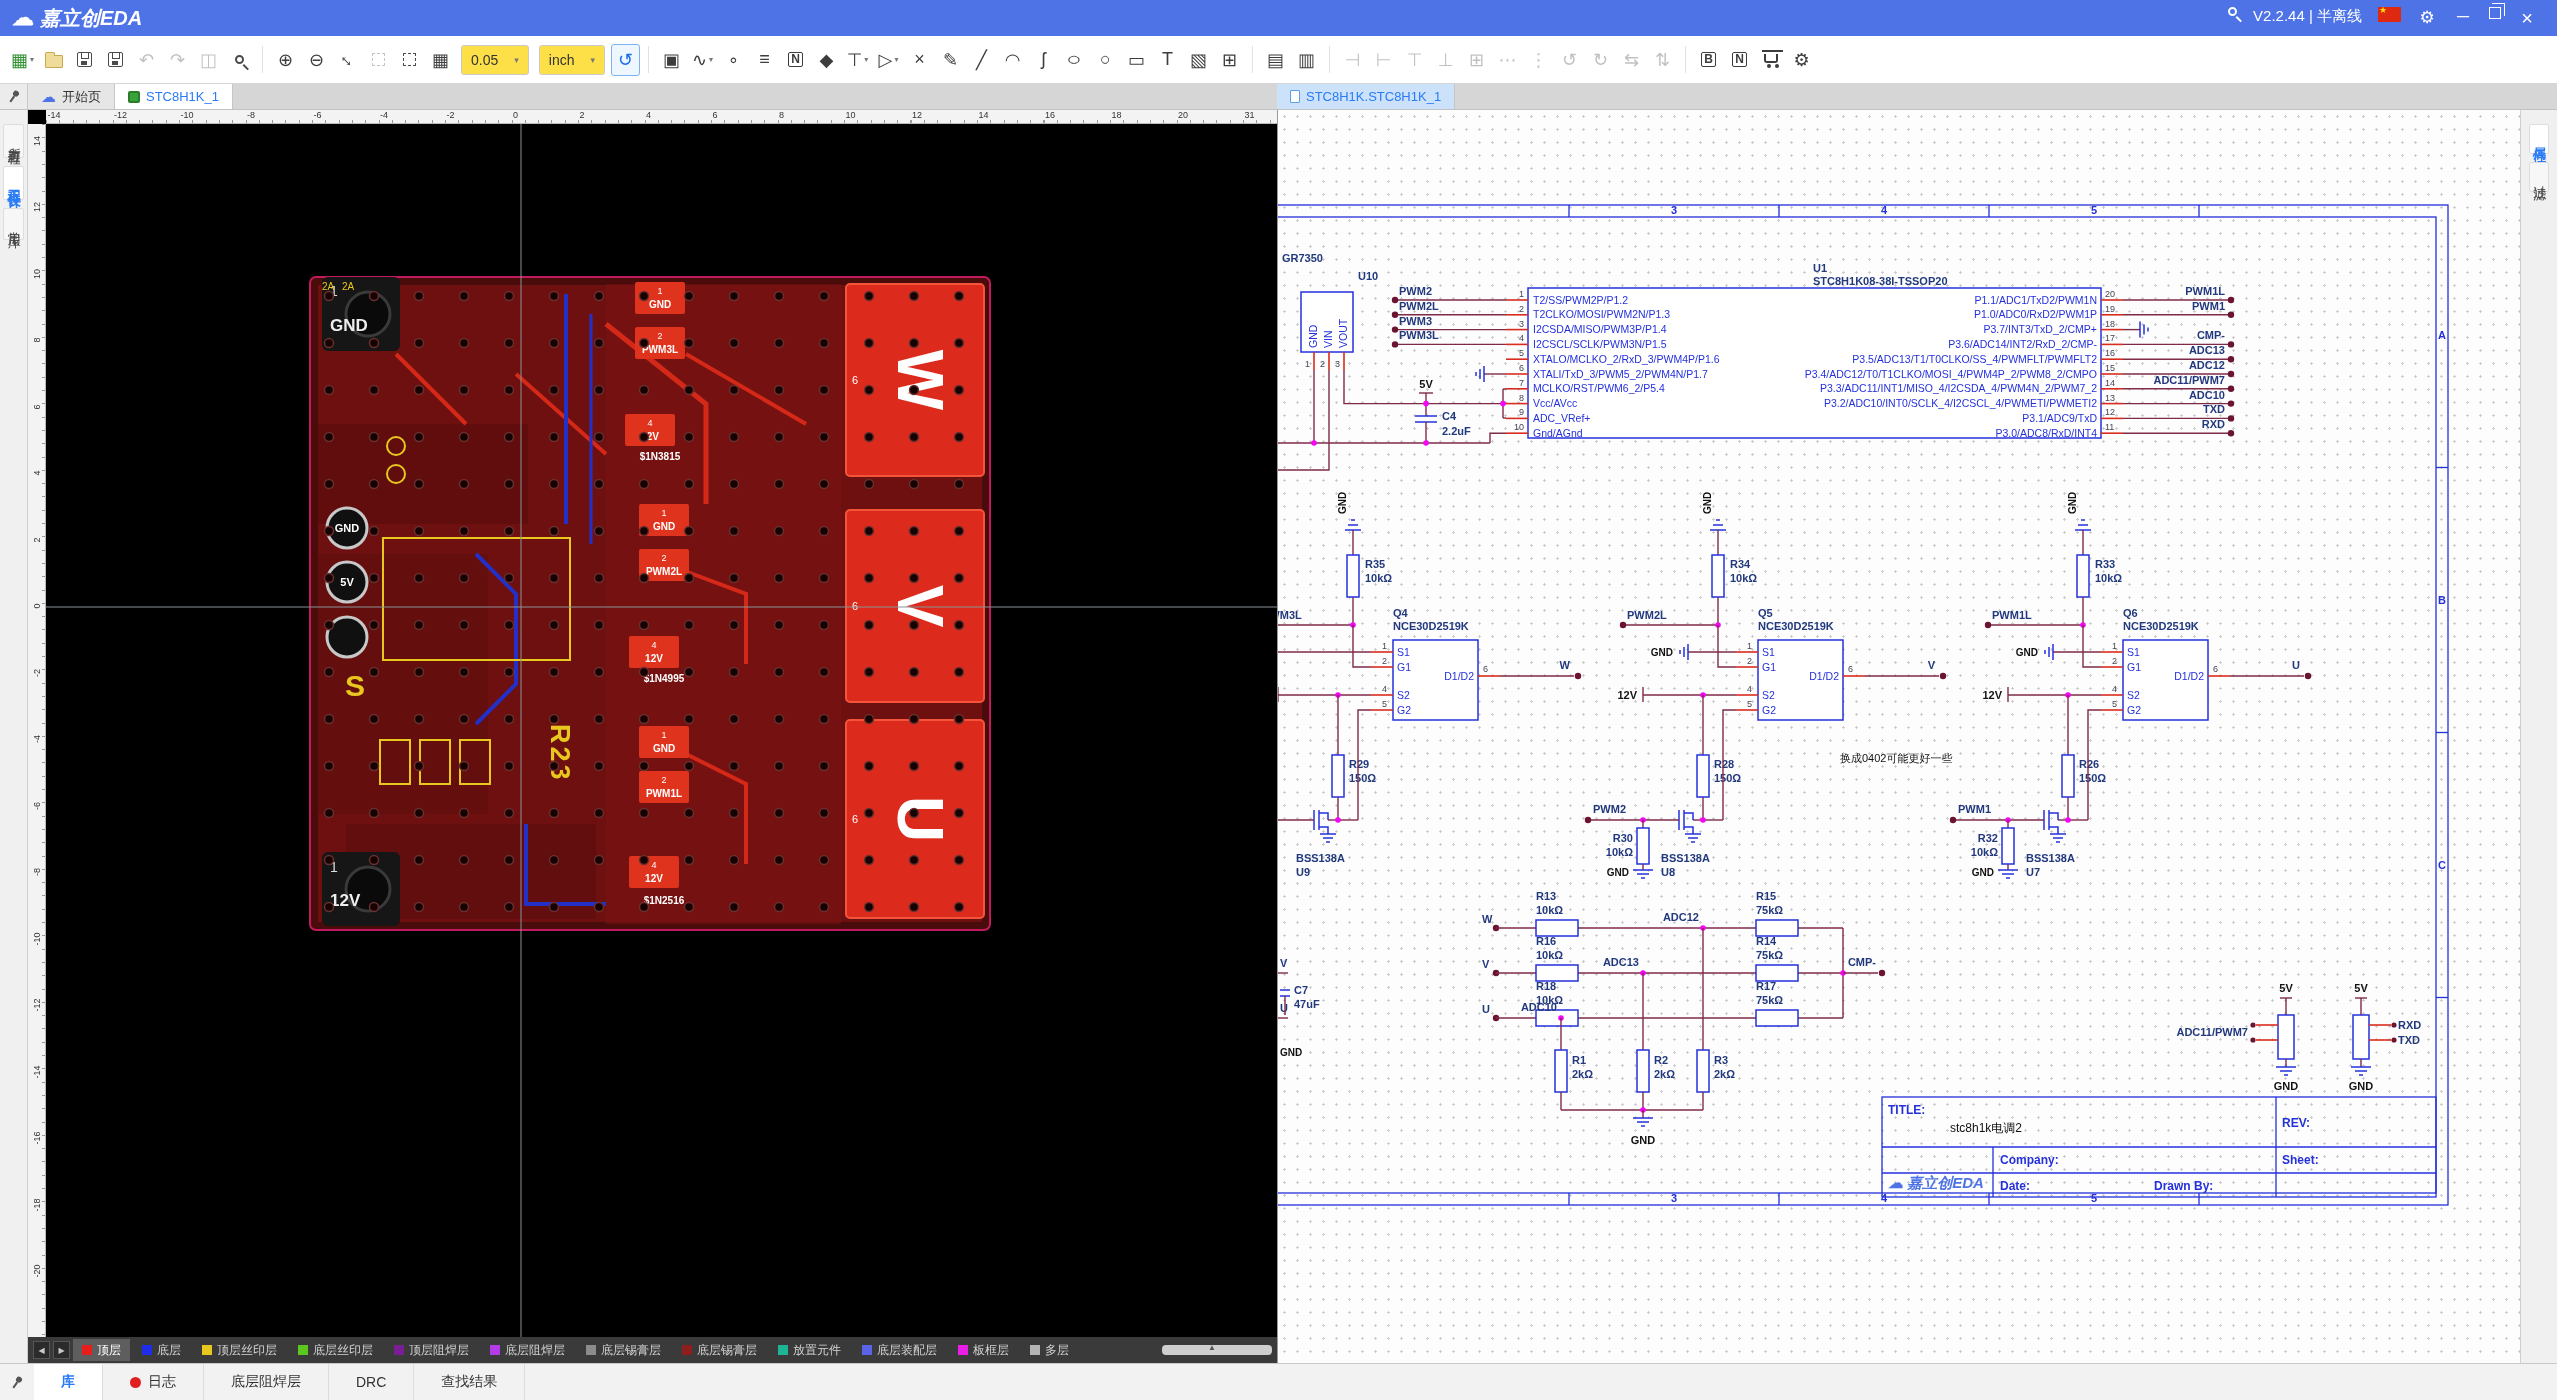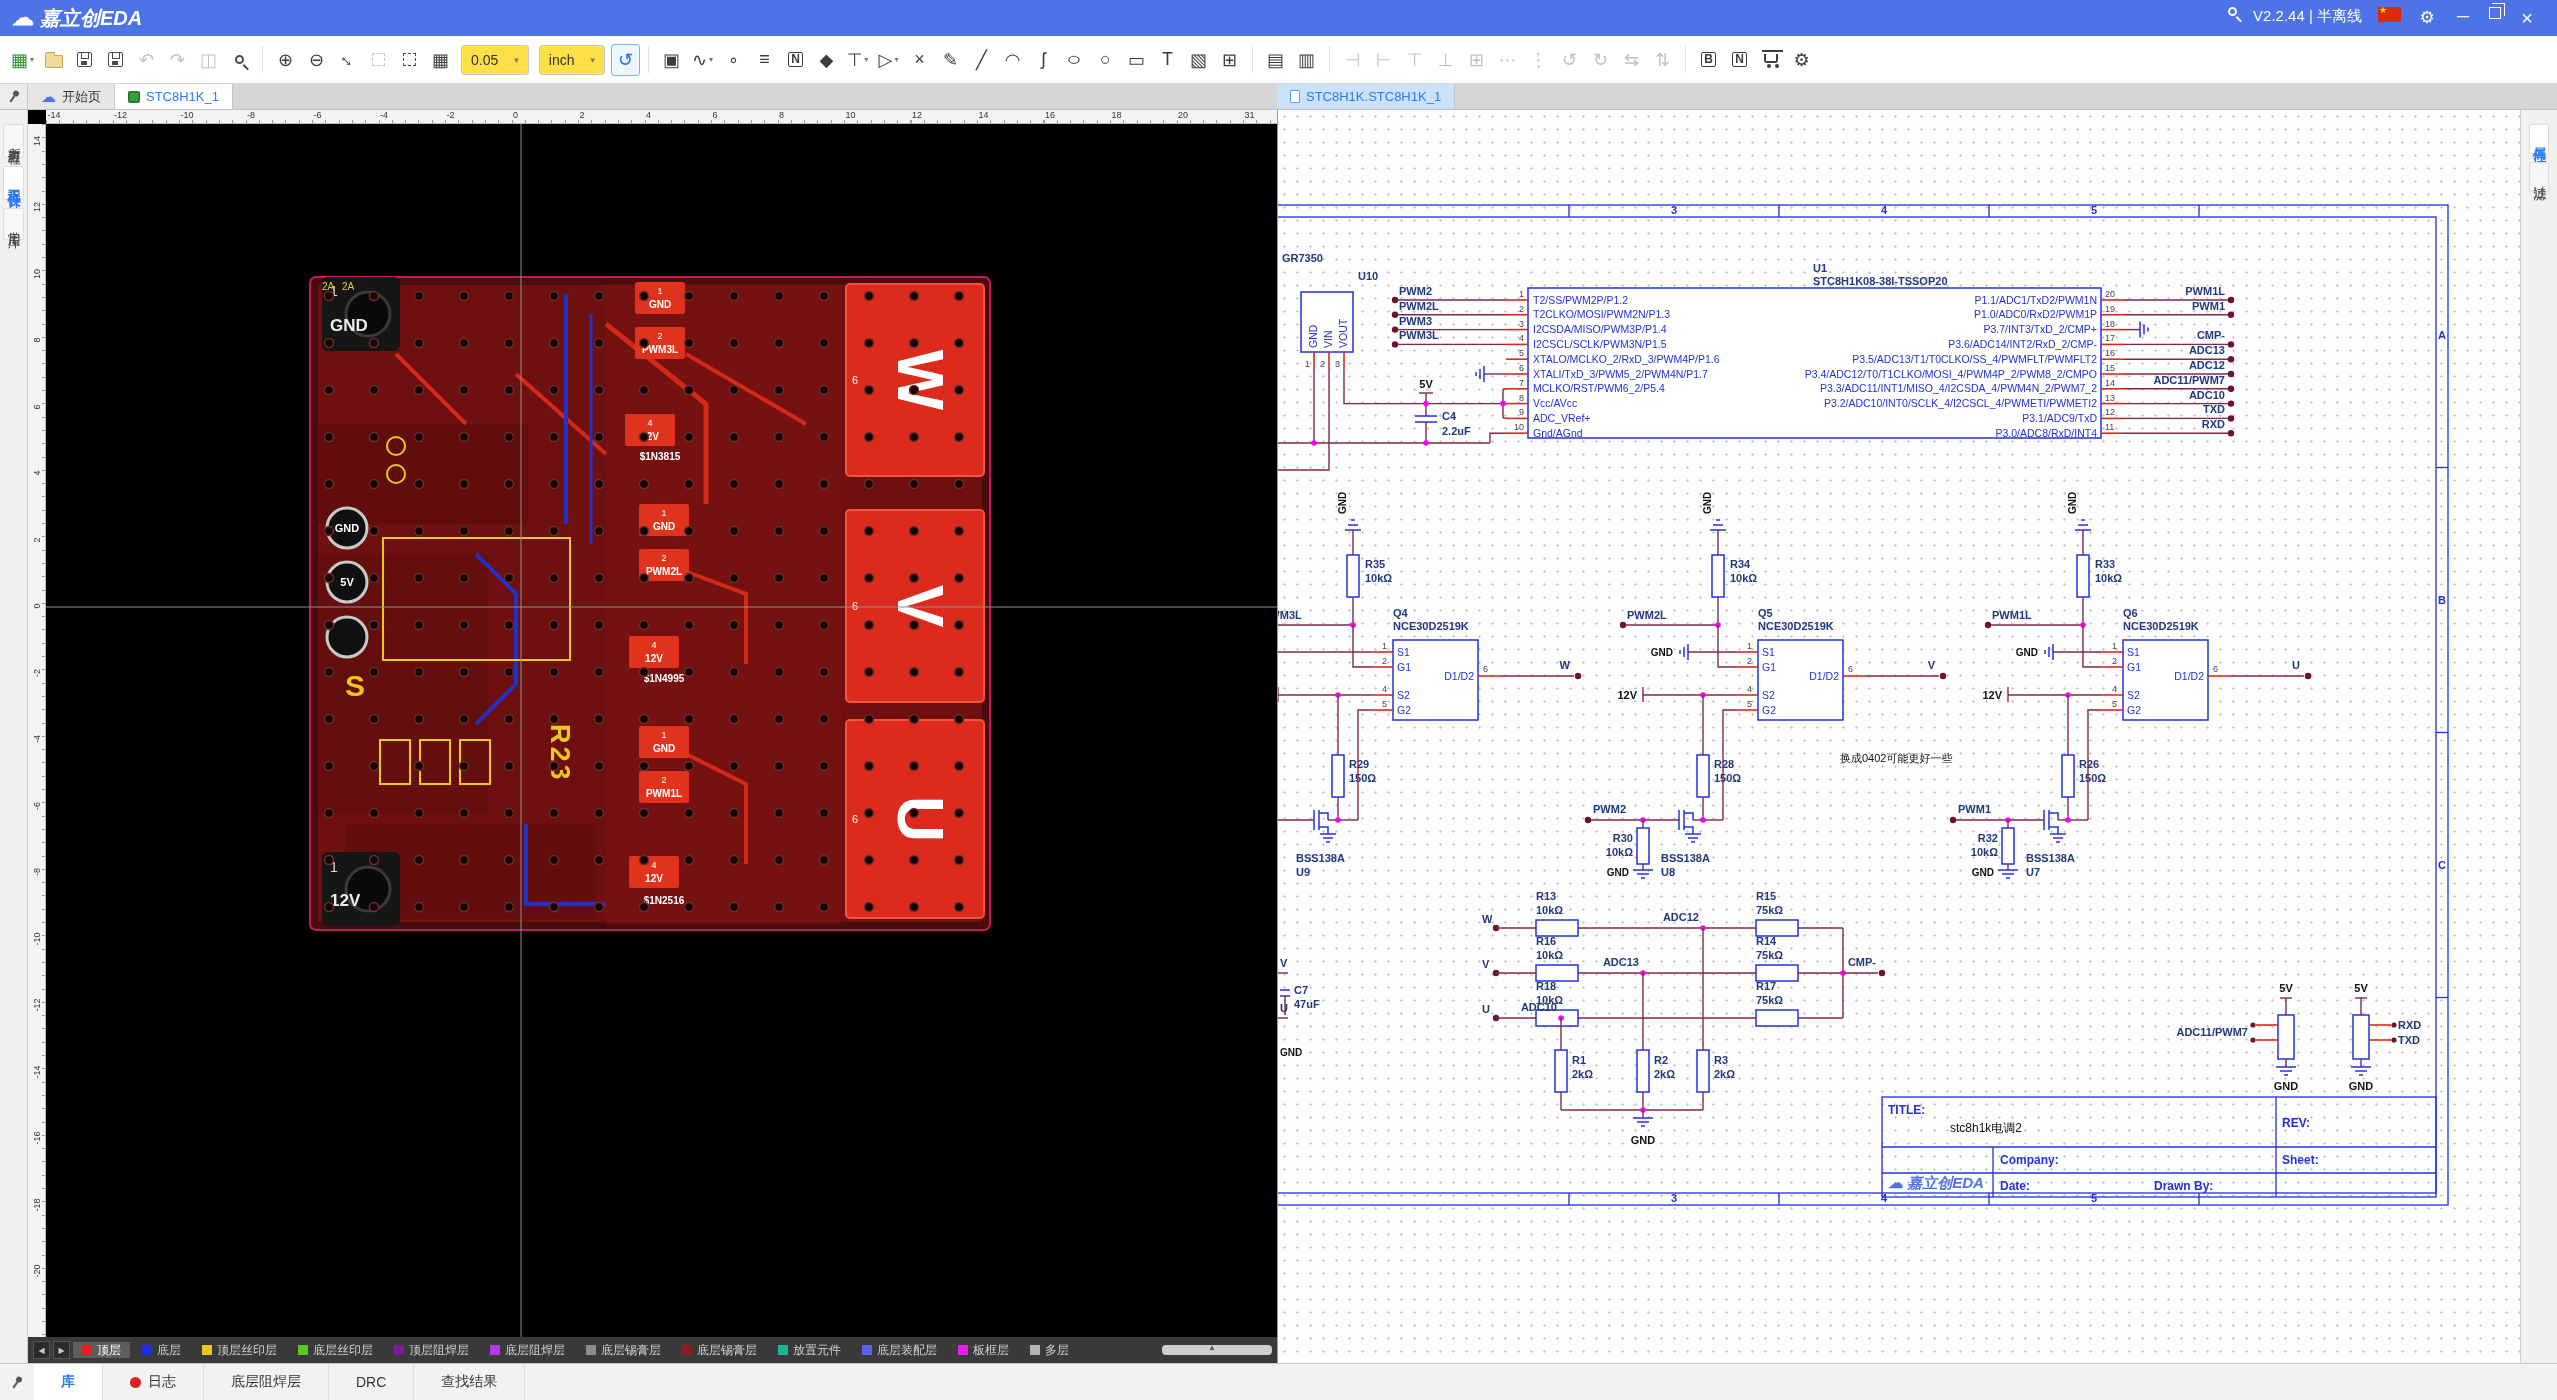--- a/index.html
+++ b/index.html
@@ -61,21 +61,21 @@
   .vtab.active{color:#2a7bf6;background:#fff;font-weight:bold}
   
   .pcb-wrap{width:1249px;position:relative;background:#000;flex:none}
   .ruler-top{position:absolute;left:18px;top:0;right:0;height:14px;background:#f3f3f3;border-bottom:1px solid #bbb;background-image:repeating-linear-gradient(90deg,#9a9a9a 0 1px,transparent 1px 13.3px);background-size:100% 4px;background-position:0 10px;background-repeat:no-repeat}
   .ruler-top span{position:absolute;top:0;font-size:9px;color:#333}
   .ruler-left{position:absolute;left:0;top:14px;width:18px;bottom:26px;background:#f3f3f3;border-right:1px solid #bbb;background-image:repeating-linear-gradient(180deg,#9a9a9a 0 1px,transparent 1px 13.3px);background-size:4px 100%;background-position:14px 0;background-repeat:no-repeat}
   .ruler-left span{position:absolute;left:0;width:18px;text-align:center;font-size:9px;color:#333;transform:rotate(-90deg)}
   .pcb-canvas{position:absolute;left:18px;top:14px}
   .layerbar{position:absolute;bottom:0;left:0;right:0;height:26px;background:#3a3a3a;display:flex;align-items:center;gap:3px;padding:0 5px;overflow:hidden}
   .layarrow{width:17px;height:18px;background:#2b2b2b;color:#c9c9c9;font-size:8px;display:flex;align-items:center;justify-content:center;border:1px solid #555}
-  .lay{display:flex;align-items:center;gap:5px;padding:0 9px;height:16px;color:#d2d2d2;font-size:12px;white-space:nowrap}
+  .lay{display:flex;align-items:center;gap:5px;padding:0 9px;height:22px;color:#d2d2d2;font-size:12px;white-space:nowrap}
   .lay.active{background:#5e5e5e;color:#fff}
   .lay .sq{width:10px;height:10px;flex:none}
   .hscroll{margin-left:auto;width:110px;height:10px;background:#cfcfcf;border-radius:4px;position:relative}
   .hscroll::after{content:"▲";position:absolute;left:46px;top:-2px;font-size:8px;color:#555}
   
   .sch-wrap{width:1243px;position:relative;flex:none;background:#fdfdfd;border-left:1px solid #9a9a9a;background-image:radial-gradient(#cdcdcd 1px,transparent 1.3px);background-size:13px 13px}
   .sch-wrap svg{position:absolute;left:0;top:0}
   
   .wire{stroke:#7e2a48;stroke-width:1.4;fill:none}
   .pin{stroke:#d92b1e;stroke-width:1.6;fill:none}

